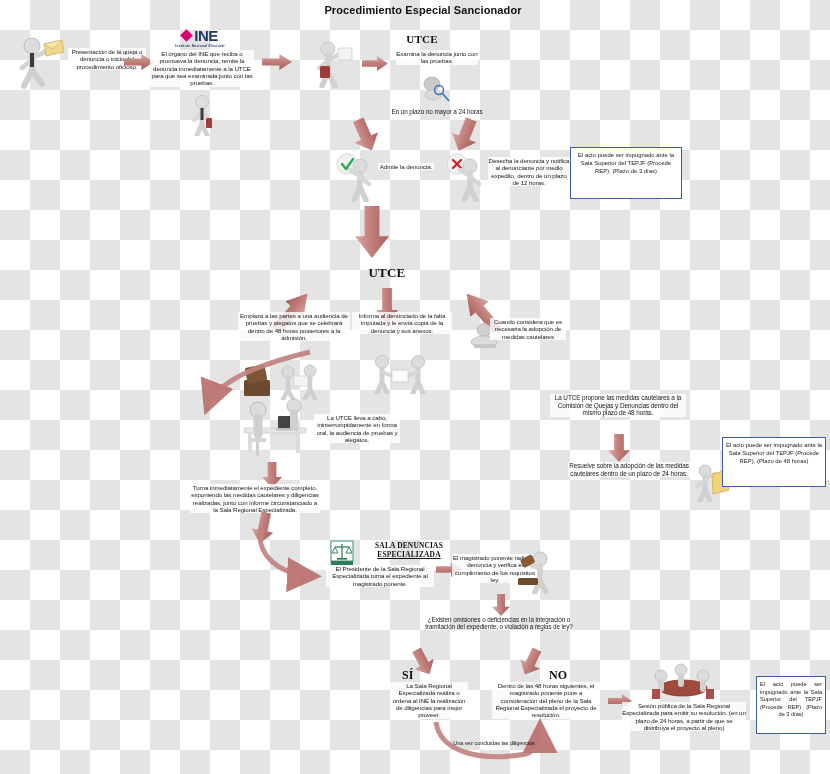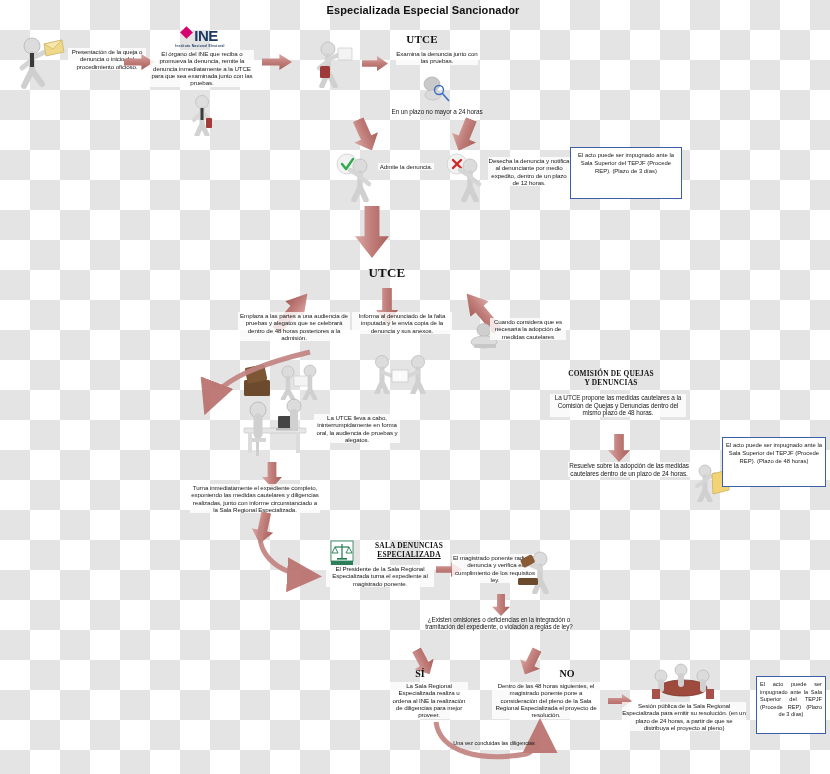--- a/index.html
+++ b/index.html
@@ -49,23 +49,23 @@
     text-align:center;
     letter-spacing:0.2px;
   }
   .hdg.utce1{font-size:11px;}
   .hdg.utce2{font-size:13px;}
   .hdg.small{font-size:7.4px;line-height:1.15;}
   .yn{
     position:absolute;
     font-family:"Liberation Serif", serif;
     font-weight:bold;
-    font-size:10px;
+    font-size:12px;
     color:#111;
-    text-align:center;
+    text-align:left;
   }
 
   
   .bluebox{
     position:absolute;
     border:1.2px solid #3b5ea8;
     background:#ffffff;
     box-sizing:border-box;
     text-align:center;
     font-size:5.9px;
@@ -98,21 +98,21 @@
   
   .fig{position:absolute;}
   .fig svg{display:block;}
 
   
   .ine{
     position:absolute;
     display:flex;align-items:center;justify-content:center;
     flex-direction:column;
   }
-  .ine-row{display:flex;align-items:flex-start;gap:3px;}
+  .ine-row{display:flex;align-items:center;gap:3px;}
   .ine-diamond{
     width:9px;height:9px;background:#d6006f;transform:rotate(45deg);
   }
   .ine-word{
     font-family:"Liberation Sans", sans-serif;
     font-weight:bold;font-size:15px;color:#1b3a63;letter-spacing:-0.5px;
     line-height:1;
   }
   .ine-sub{
     font-size:3.2px;color:#1b3a63;letter-spacing:0.3px;margin-top:1px;
@@ -120,21 +120,21 @@
   }
 
   
   .sre-logo{position:absolute;}
 </style>
 </head>
 <body>
 
 <div id="canvas">
 
-  <div class="title" style="left:283px;top:4px;width:280px;">Especializada Especial Sancionador</div>
+  <div class="title" style="left:283px;top:4px;width:280px;">Procedimiento Especial Sancionador</div>
 
   <div class="fig" style="left:12px;top:36px;width:58px;height:54px;">
     <svg width="58" height="54" viewBox="0 0 58 54">
       <ellipse cx="20" cy="10" rx="8" ry="8" fill="#dcdcdc" stroke="#b5b5b5" stroke-width="0.8"></ellipse>
       <path d="M20 18 L20 34 L12 50 M20 34 L30 48" stroke="#cfcfcf" stroke-width="6" fill="none" stroke-linecap="round"></path>
       <path d="M20 22 L33 16 M20 24 L10 32" stroke="#d5d5d5" stroke-width="5" fill="none" stroke-linecap="round"></path>
       <rect x="18" y="17" width="4" height="14" fill="#3a3a3a"></rect>
       <polygon points="32,8 50,4 52,16 34,20" fill="#efd88a" stroke="#c9ae5d" stroke-width="0.7"></polygon>
       <polygon points="32,8 41,13 50,4" fill="#f7e6ab" stroke="#c9ae5d" stroke-width="0.6"></polygon>
     </svg>
@@ -270,22 +270,20 @@
 
   <svg class="svgwrap" style="left:200px;top:350px;width:120px;height:70px;">
     <defs>
       <marker id="mk1" markerWidth="7" markerHeight="7" refX="5" refY="3.5" orient="auto">
         <polygon points="0,0 7,3.5 0,7" fill="#b9706c"></polygon>
       </marker>
     </defs>
     <path d="M110 2 C 60 14, 18 30, 8 56" stroke="#c28481" stroke-width="5" fill="none" marker-end="url(#mk1)" opacity="0.92"></path>
   </svg>
 
-  <div class="hdg small" style="left:518px;top:370px;width:186px;white-space:pre-line;">COMISIÓN DE QUEJAS
-Y DENUNCIAS</div>
   <div class="txt wb" style="left:550px;top:394px;width:136px;font-size:6.4px;">La UTCE propone las medidas cautelares a la Comisión de Quejas y Denuncias dentro del mismo plazo de 48 horas.</div>
   <div class="arrow arr-down" style="left:608px;top:434px;width:22px;height:28px;"></div>
   <div class="txt wb" style="left:568px;top:462px;width:122px;font-size:6.4px;">Resuelve sobre la adopción de las medidas cautelares dentro de un plazo de 24 horas.</div>
   <div class="fig" style="left:692px;top:462px;width:38px;height:40px;">
     <svg width="38" height="40" viewBox="0 0 38 40">
       <ellipse cx="13" cy="9" rx="6" ry="6" fill="#dcdcdc" stroke="#b8b8b8" stroke-width="0.7"></ellipse>
       <path d="M13 15 L13 28 L8 39 M13 28 L18 39" stroke="#d0d0d0" stroke-width="5" fill="none" stroke-linecap="round"></path>
       <path d="M13 18 L23 12 M13 19 L5 24" stroke="#d6d6d6" stroke-width="4" fill="none" stroke-linecap="round"></path>
       <polygon points="20,12 36,8 37,28 21,32" fill="#f2d477" stroke="#c9a94a" stroke-width="0.7"></polygon>
     </svg>

